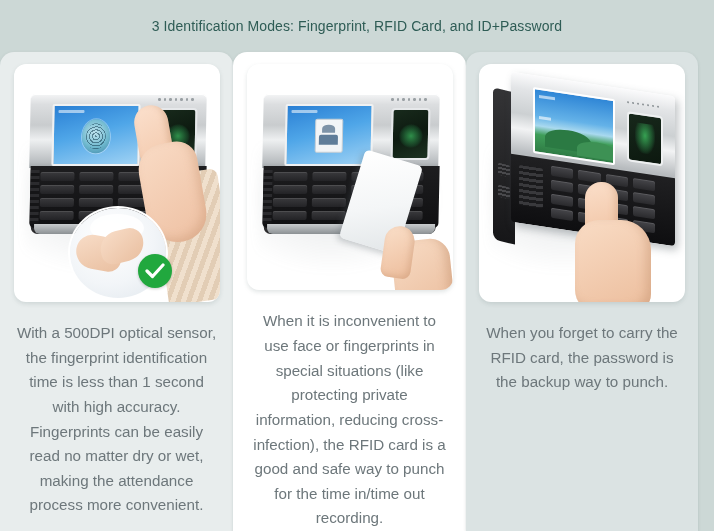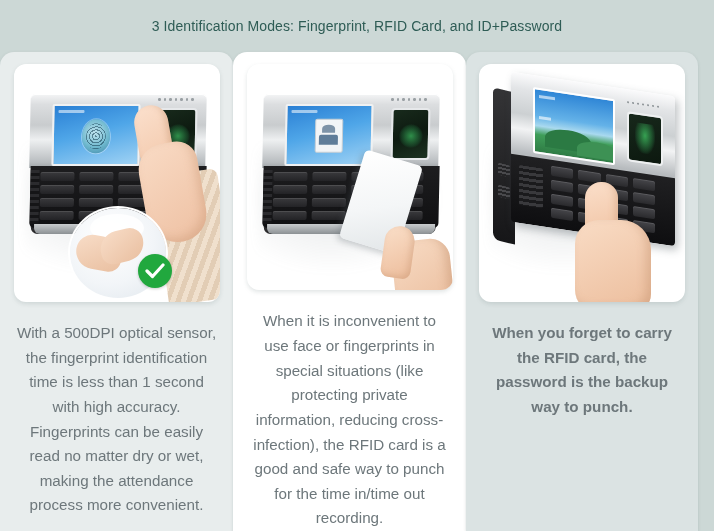--- a/index.html
+++ b/index.html
@@ -45,21 +45,21 @@
     box-shadow:0 2px 4px rgba(120,135,135,.22);
     overflow:hidden;
   }
 
   .caption{
     width:200px;margin-top:19px;
     text-align:center;
     font-size:15.2px;line-height:1.62;
     color:#6d777b;
   }
-  .card.c3 .caption{width:204px;font-weight:bold;}
+  .card.c3 .caption{width:204px;}
 
   
   .unit{
     position:absolute;left:16px;top:30px;width:176px;height:140px;
   }
   .unit .shadowblk{
     position:absolute;left:2px;top:6px;width:172px;height:134px;
     background:#2a2a2c;border-radius:4px 4px 7px 7px;
     transform:skewX(-1.2deg);
   }

